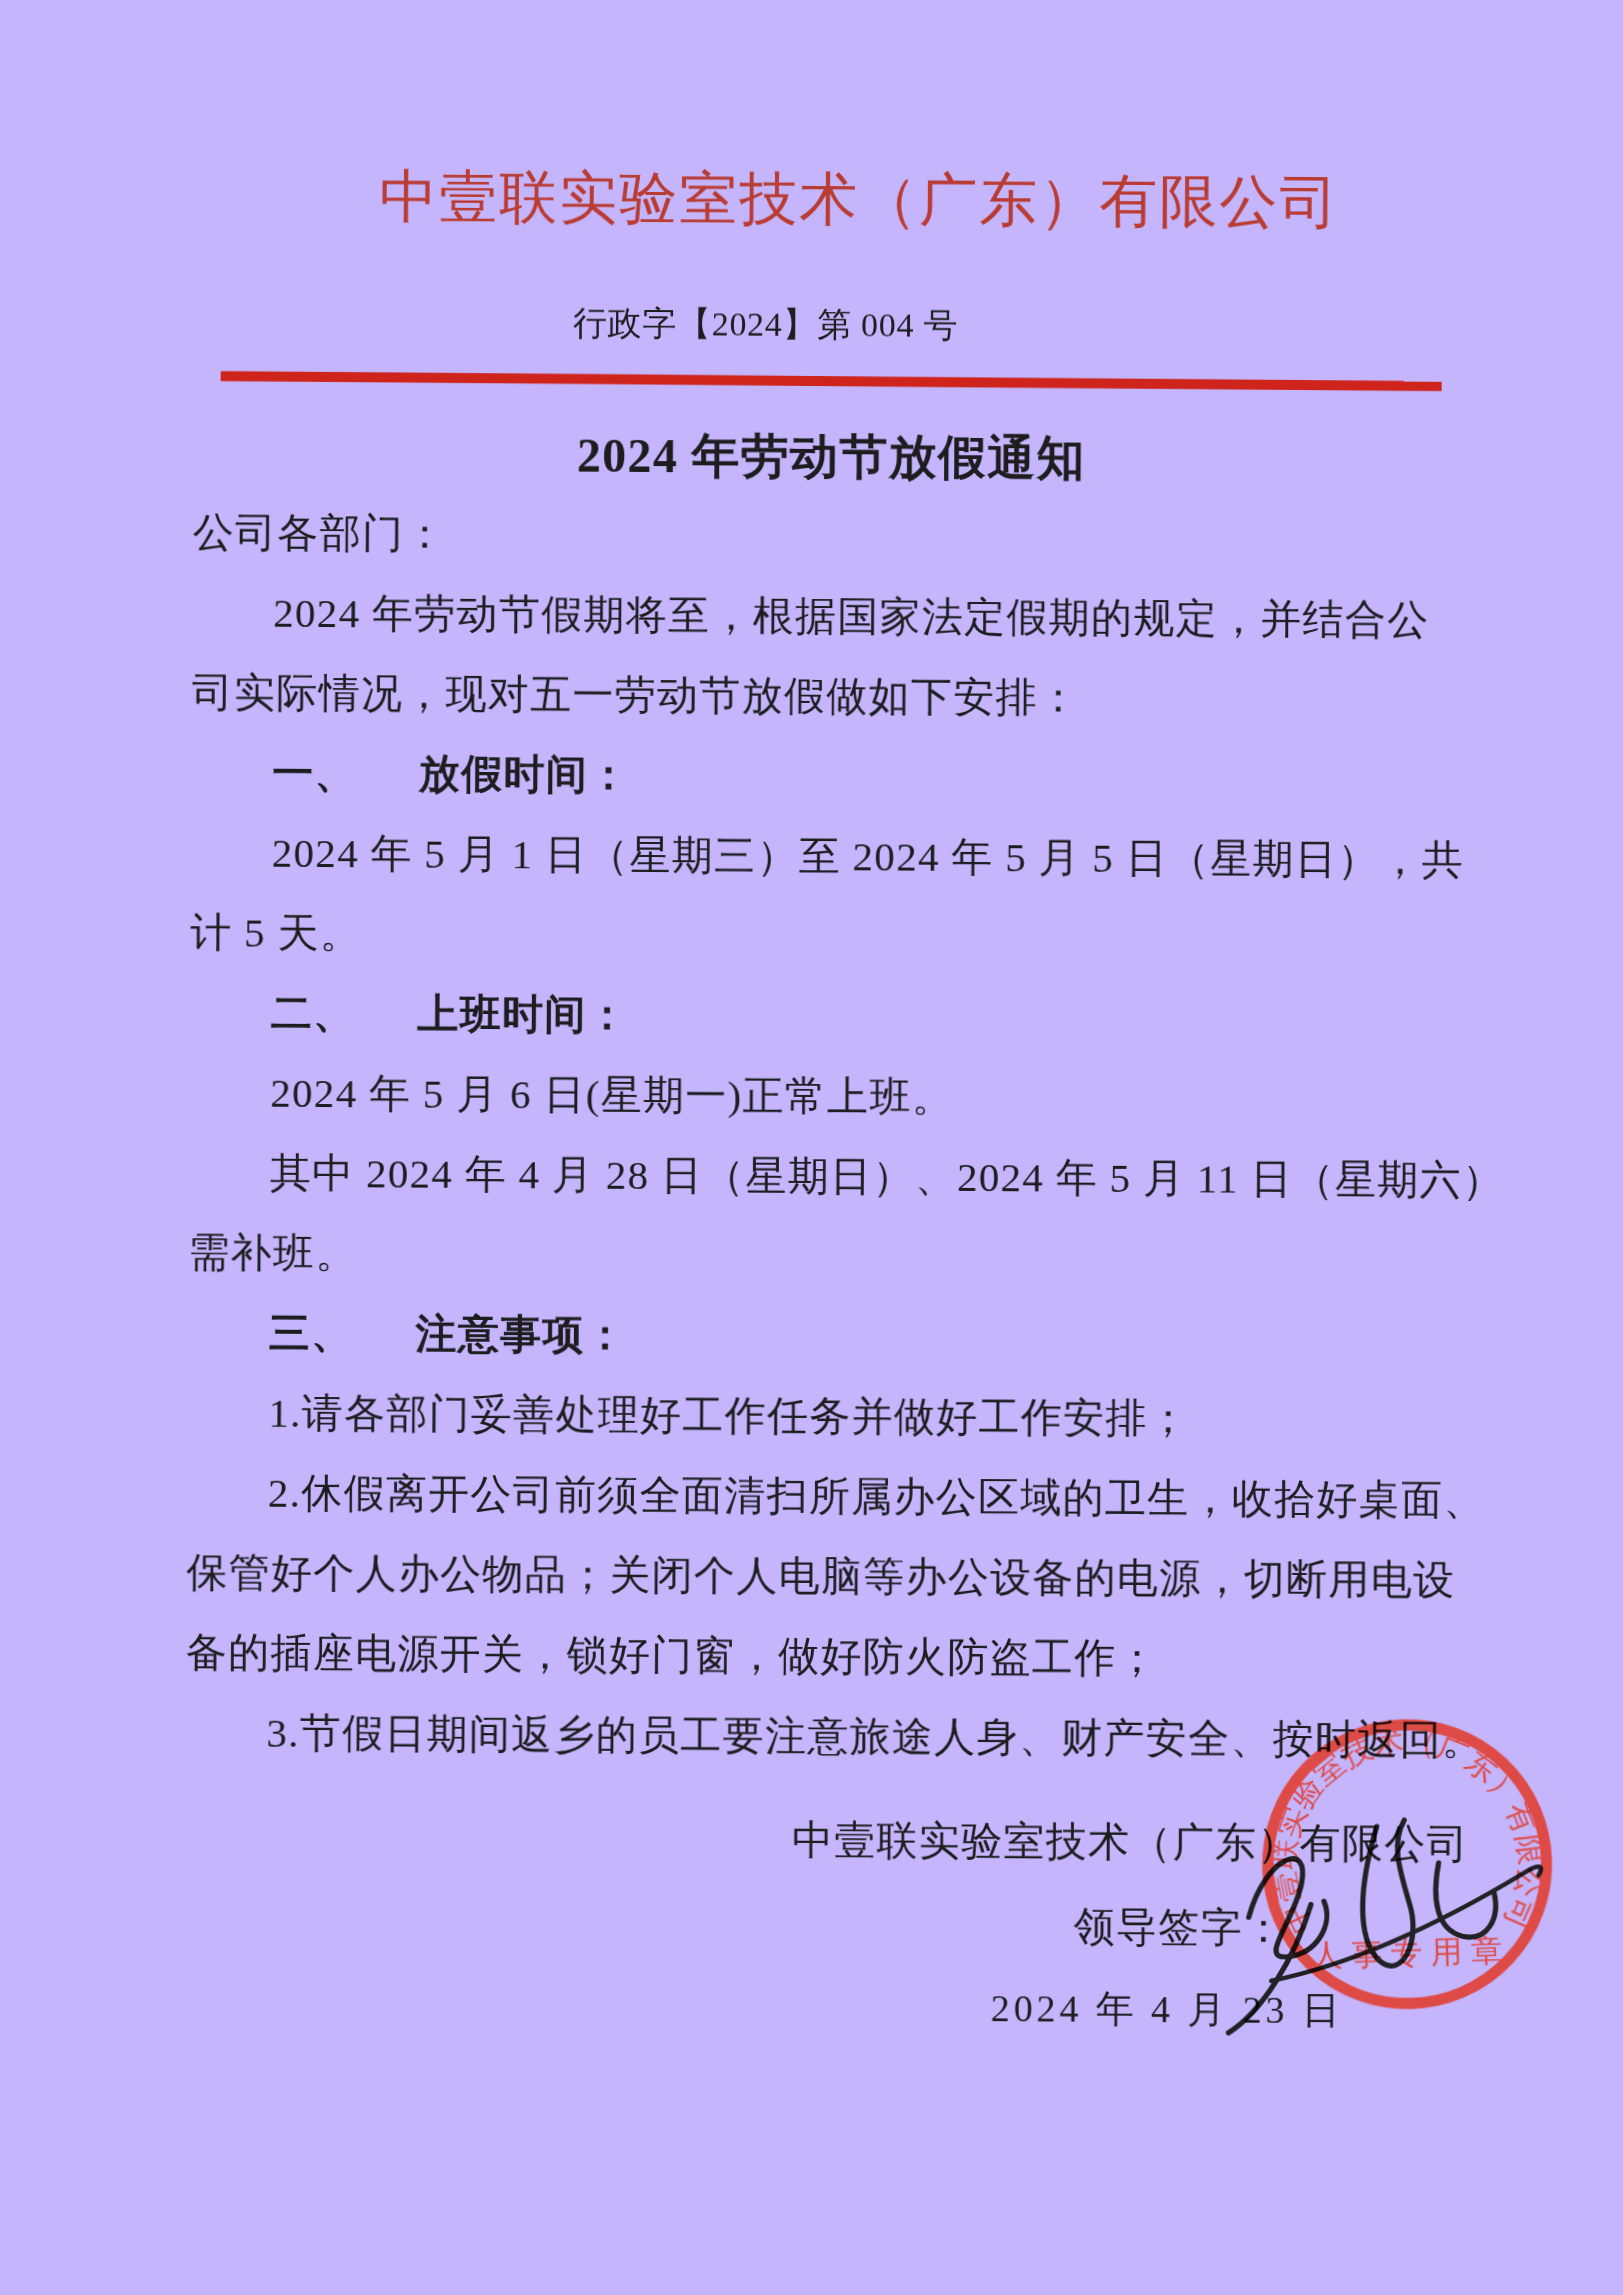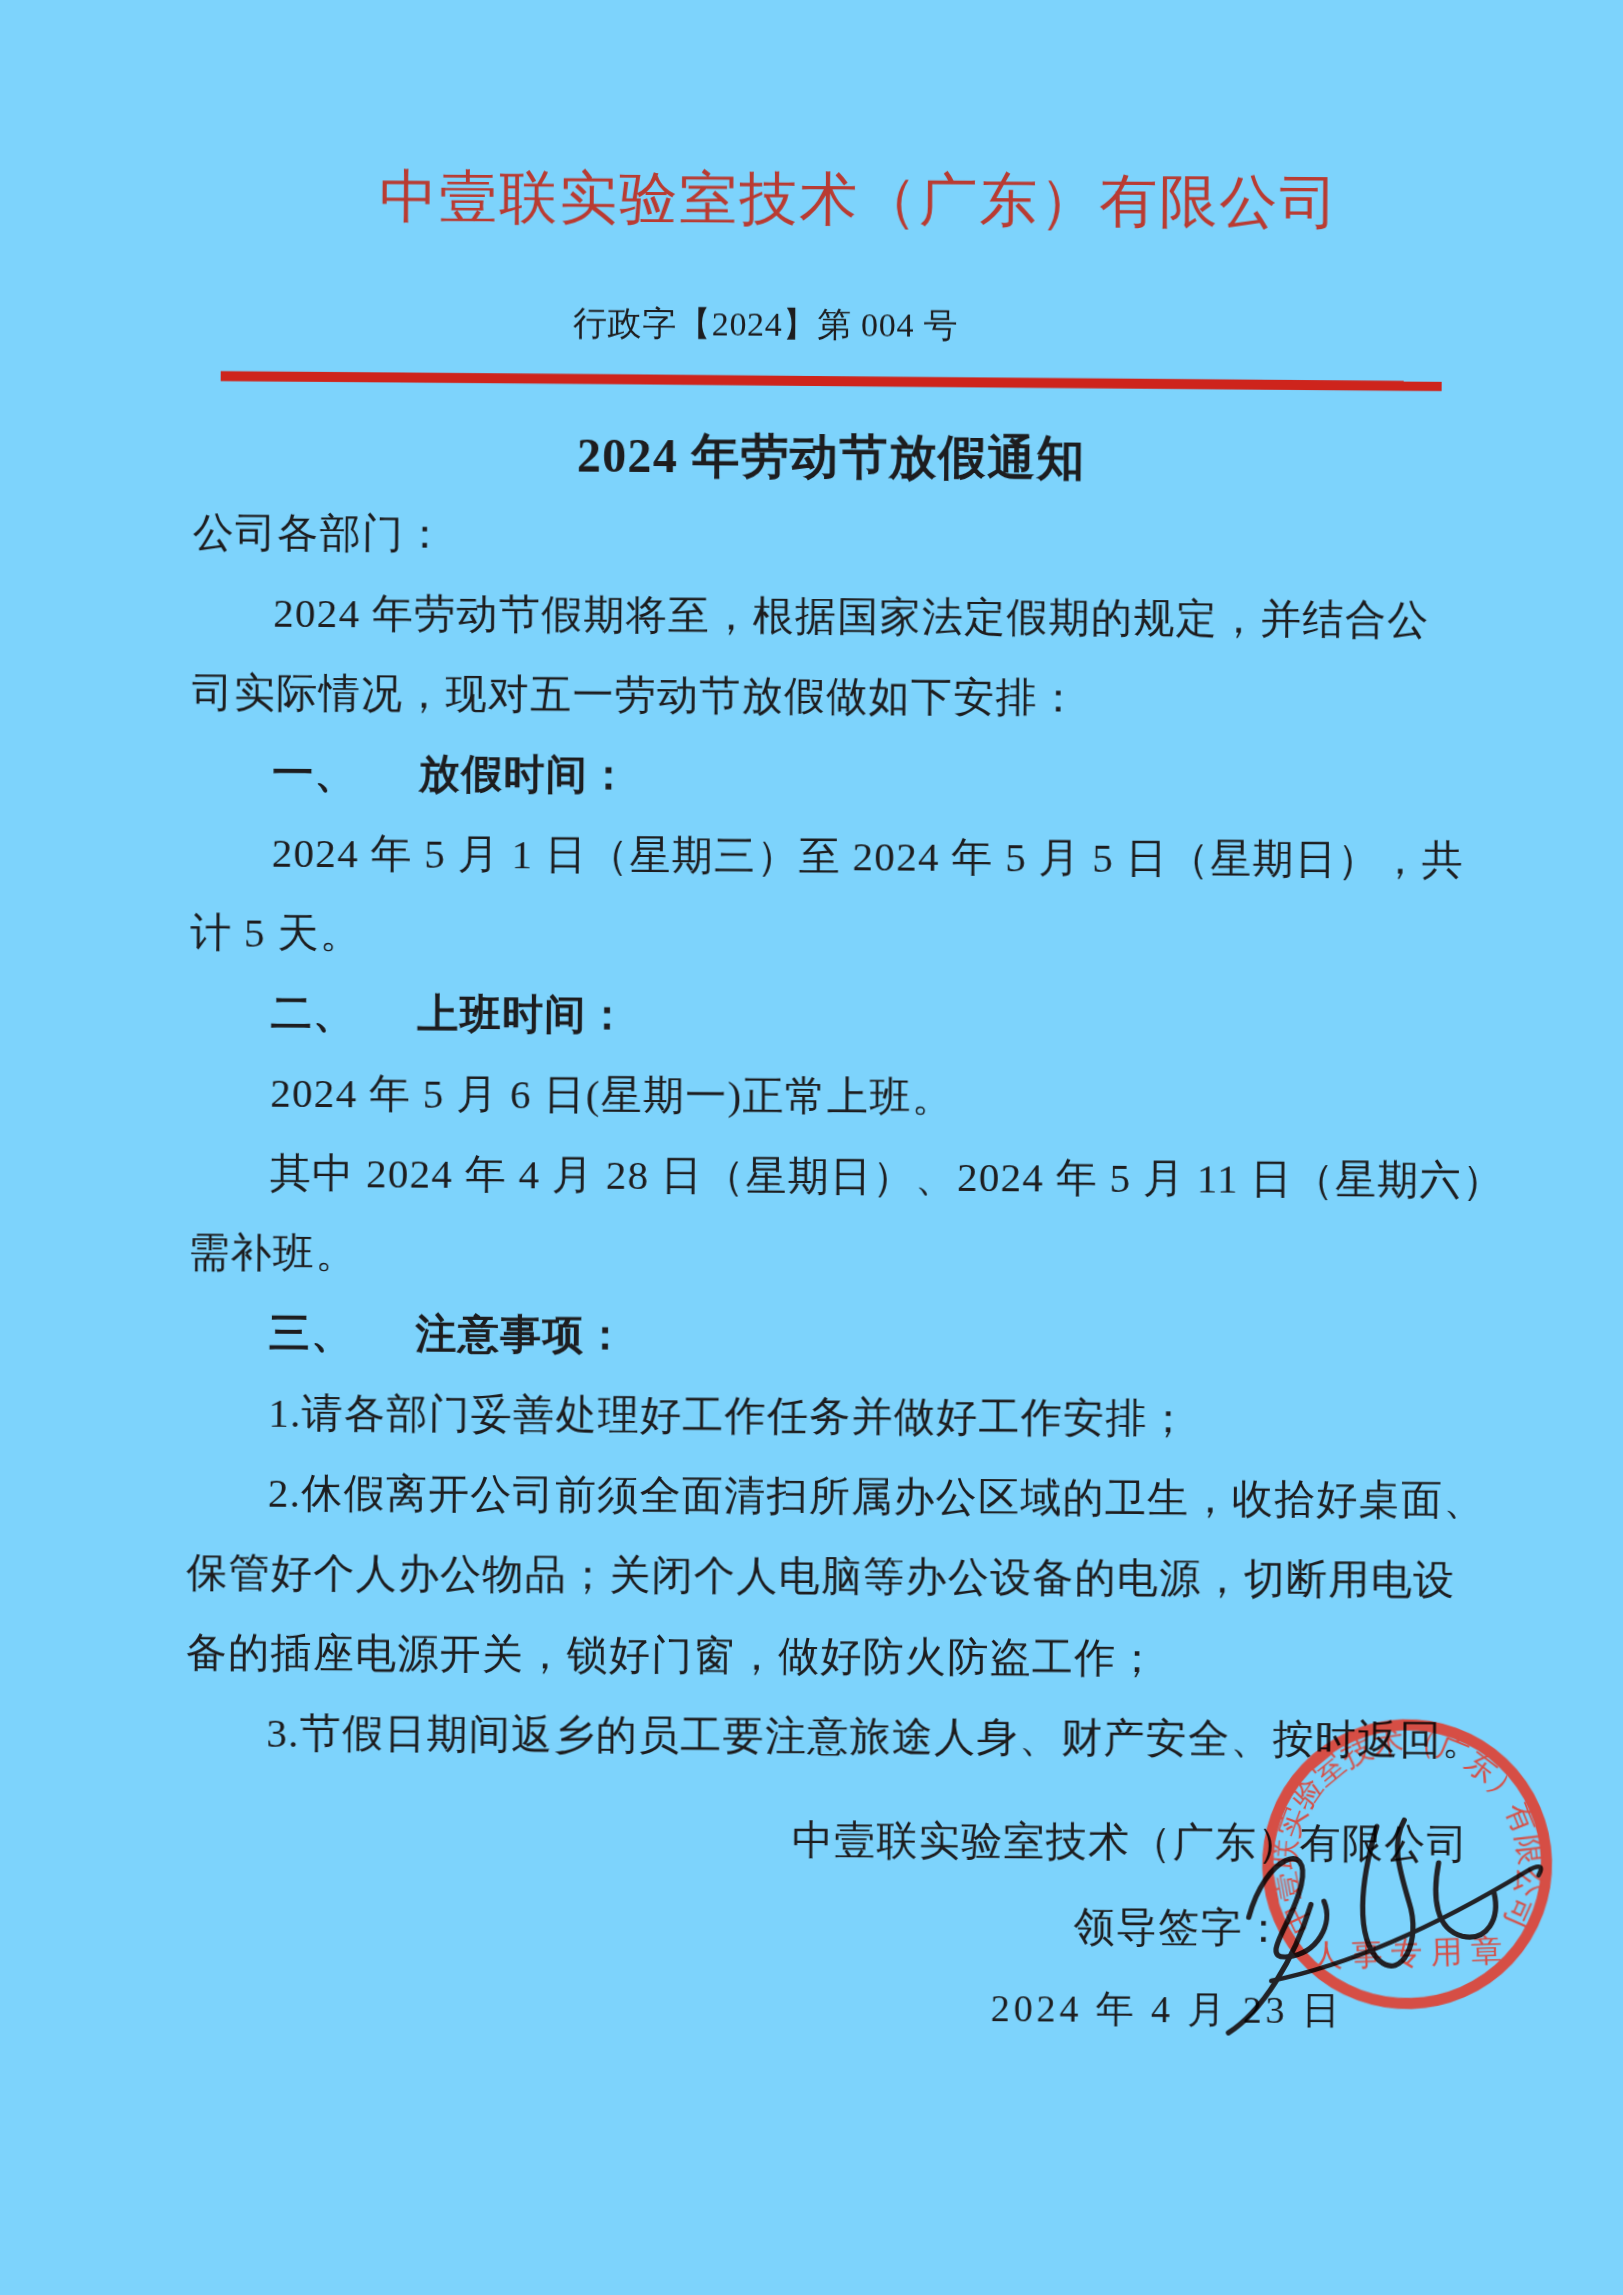--- a/index.html
+++ b/index.html
@@ -1,18 +1,18 @@
 <!DOCTYPE html>
 <html style="font-size:10.5px"><head>
 <meta charset="utf-8">
 <style>
   html,body { margin:0; padding:0; background:#ffffff; }
   .page {
     position:relative; width:1623px; height:2295px;
-    background:#7dd3fc; overflow:hidden;
+    background:#c4b5fd; overflow:hidden;
     font-family:"Liberation Serif","DejaVu Serif",serif;
     color:#1d1d1f;
   }
   .skew { position:absolute; inset:0; transform:rotate(0.35deg); transform-origin:50% 50%; }
 
   .title {
     position:absolute; top:161px; left:42px; width:100%;
     text-align:center; font-size:58px; letter-spacing:2px;
     color:#b93b32; font-weight:400; white-space:nowrap;
   }

